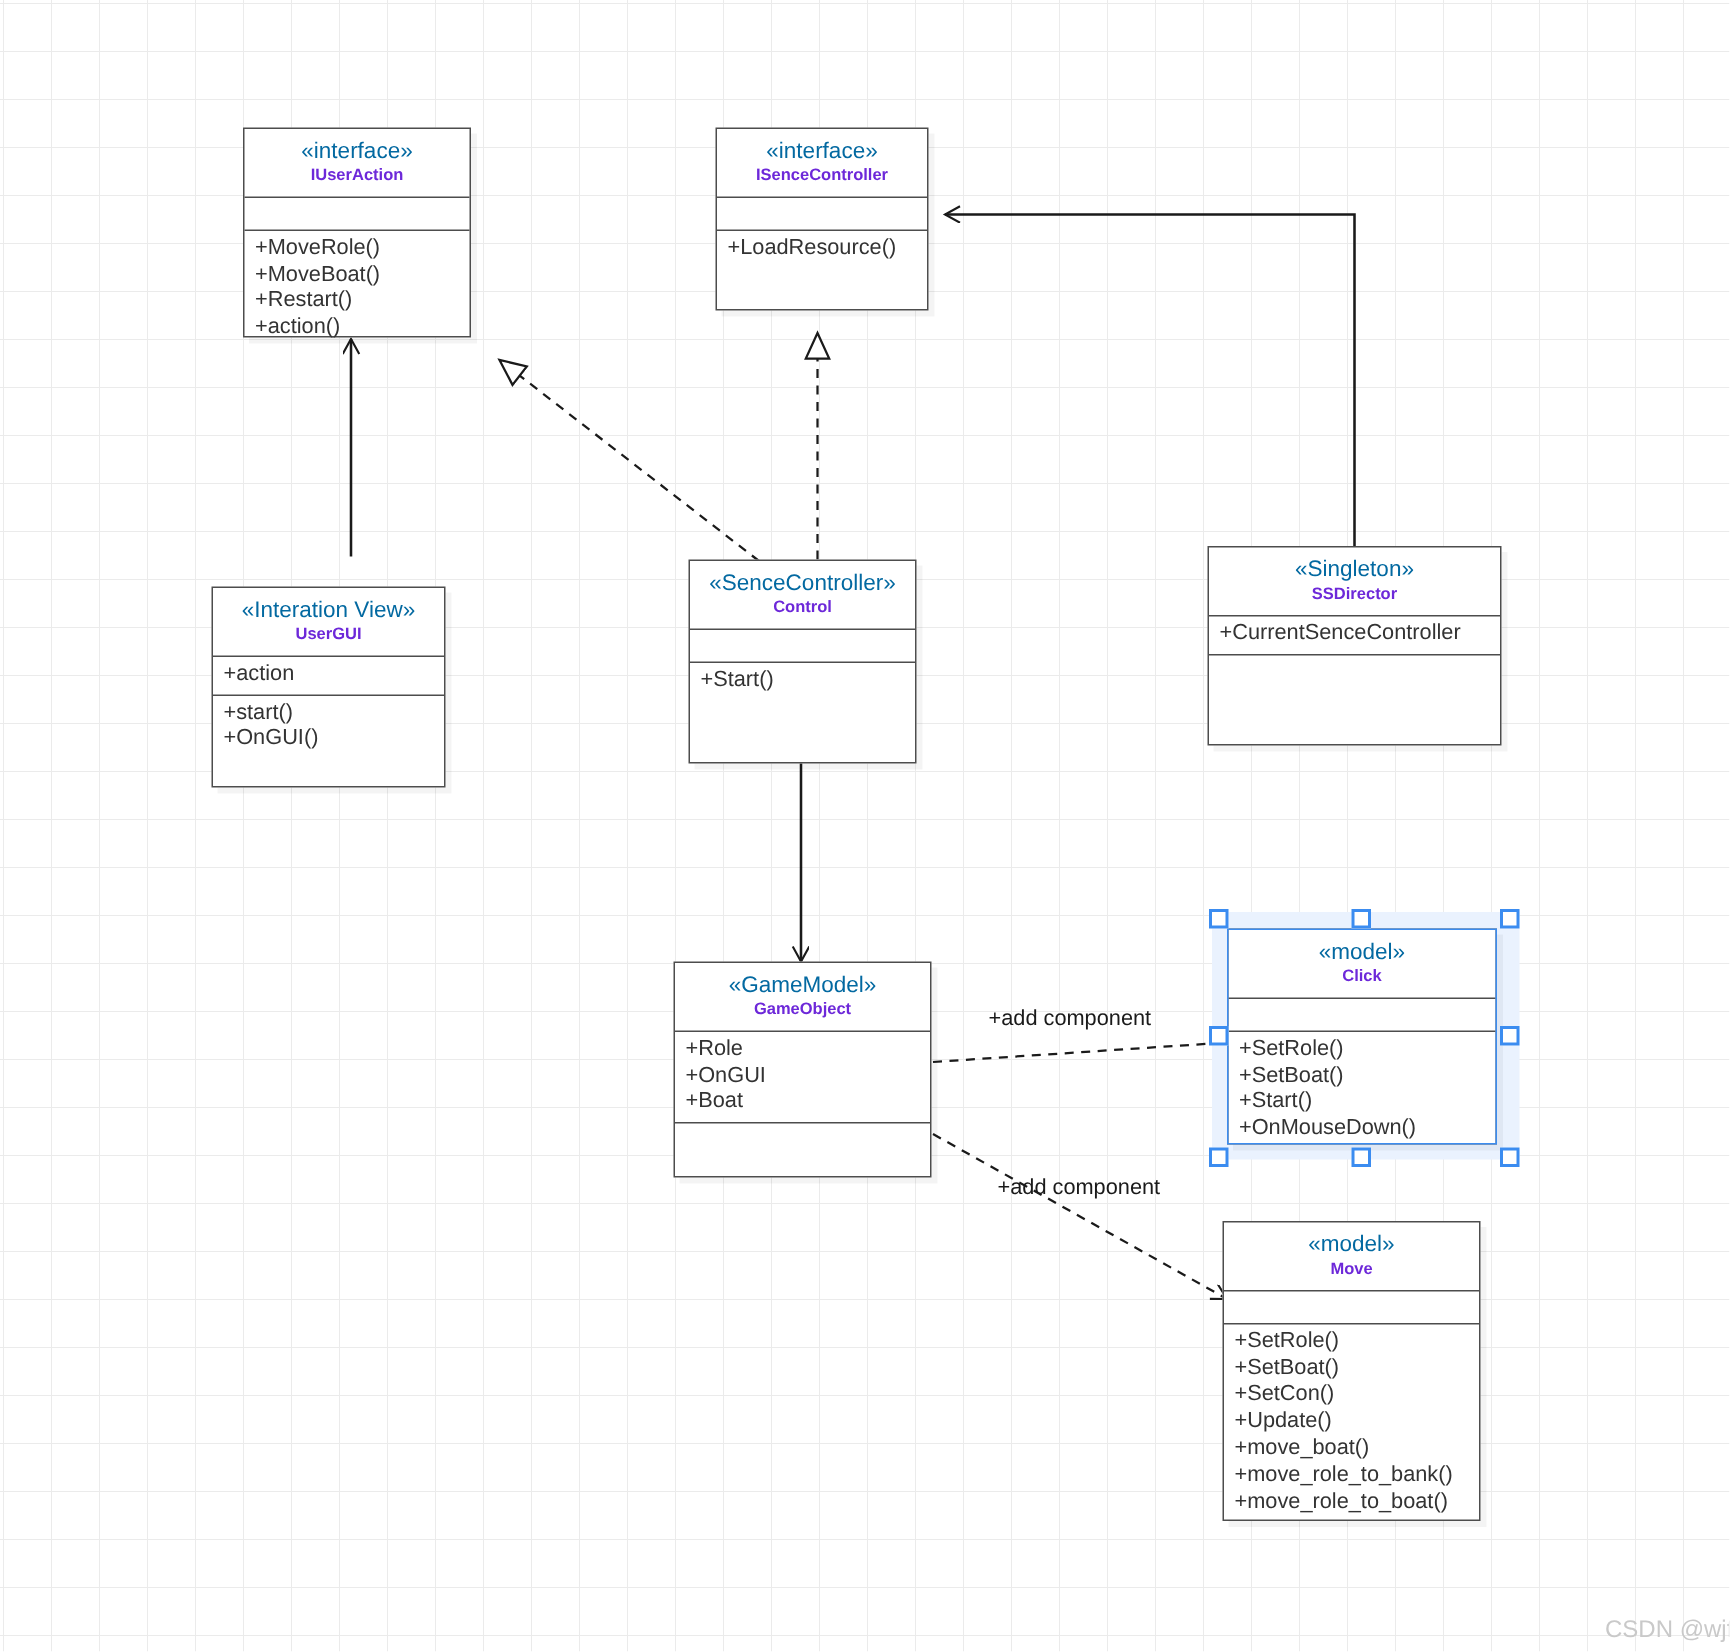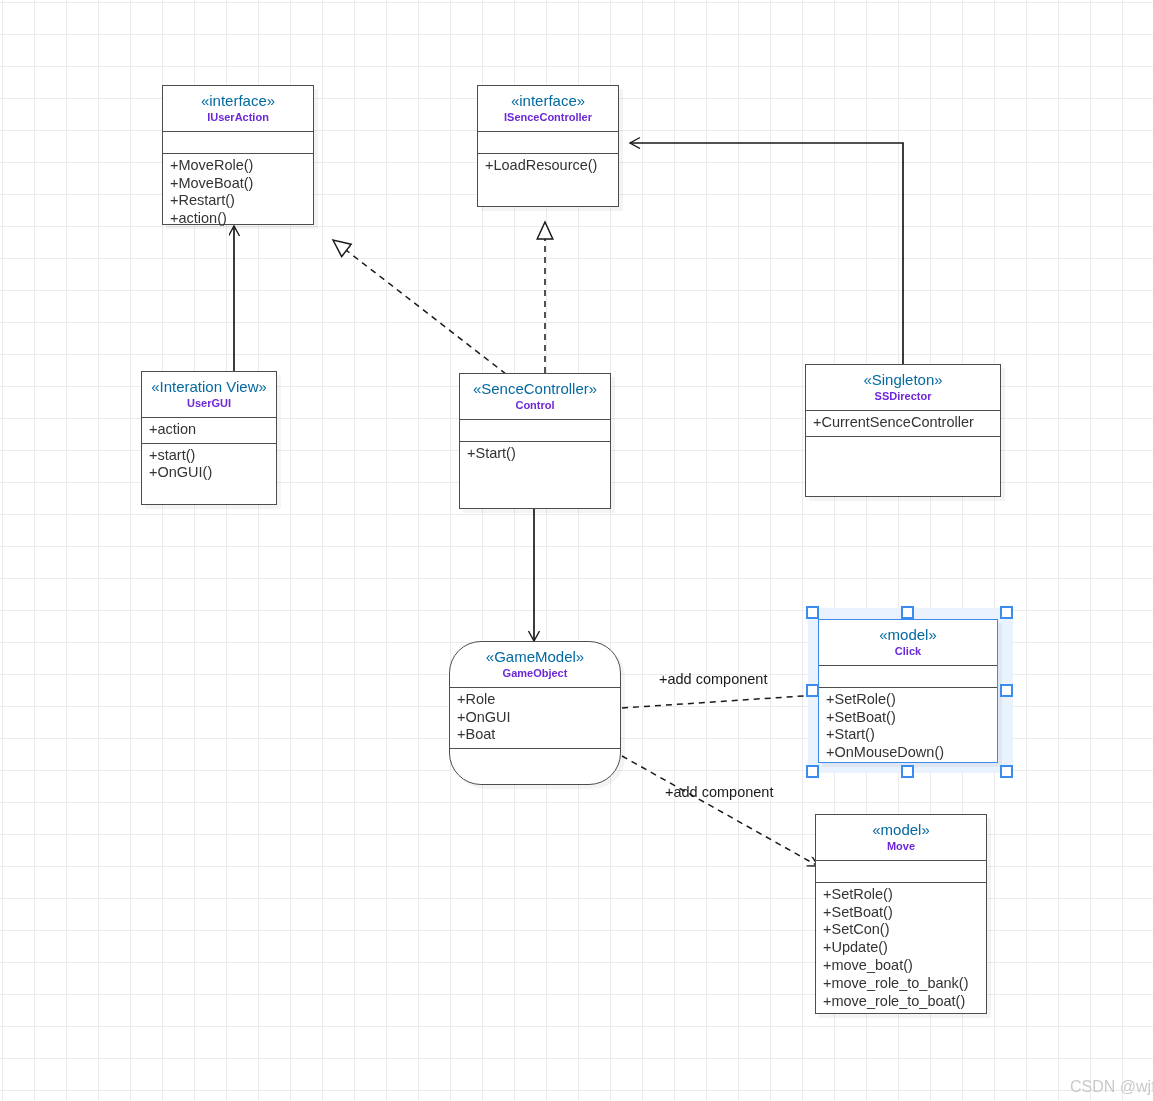--- a/index.html
+++ b/index.html
@@ -180,21 +180,21 @@
     <div class="uml-header">
       <span class="stereotype">«interface»</span>
       <span class="cls-name">ISenceController</span>
     </div>
     <div class="uml-sep uml-compartment empty-slim"></div>
     <div class="uml-sep uml-compartment">
       <div class="member">+LoadResource()</div>
     </div>
   </div>
 
-  <div class="uml-class" style="left:141px; top:371px; width:136px; height:134px;">
+  <div class="uml-class" style="left:141px; top:391px; width:156px; height:134px;">
     <div class="uml-header">
       <span class="stereotype">«Interation View»</span>
       <span class="cls-name">UserGUI</span>
     </div>
     <div class="uml-sep uml-compartment">
       <div class="member">+action</div>
     </div>
     <div class="uml-sep uml-compartment">
       <div class="member">+start()</div>
       <div class="member">+OnGUI()</div>
@@ -216,21 +216,21 @@
     <div class="uml-header">
       <span class="stereotype">«Singleton»</span>
       <span class="cls-name">SSDirector</span>
     </div>
     <div class="uml-sep uml-compartment">
       <div class="member">+CurrentSenceController</div>
     </div>
     <div class="uml-sep uml-compartment" style="height:44px;"></div>
   </div>
 
-  <div class="uml-class" style="left:449px; top:641px; width:172px; height:144px;border-radius:32px;">
+  <div class="uml-class" style="left:449px; top:641px; width:172px; height:144px;">
     <div class="uml-header">
       <span class="stereotype">«GameModel»</span>
       <span class="cls-name">GameObject</span>
     </div>
     <div class="uml-sep uml-compartment">
       <div class="member">+Role</div>
       <div class="member">+OnGUI</div>
       <div class="member">+Boat</div>
     </div>
     <div class="uml-sep uml-compartment" style="height:28px;"></div>

